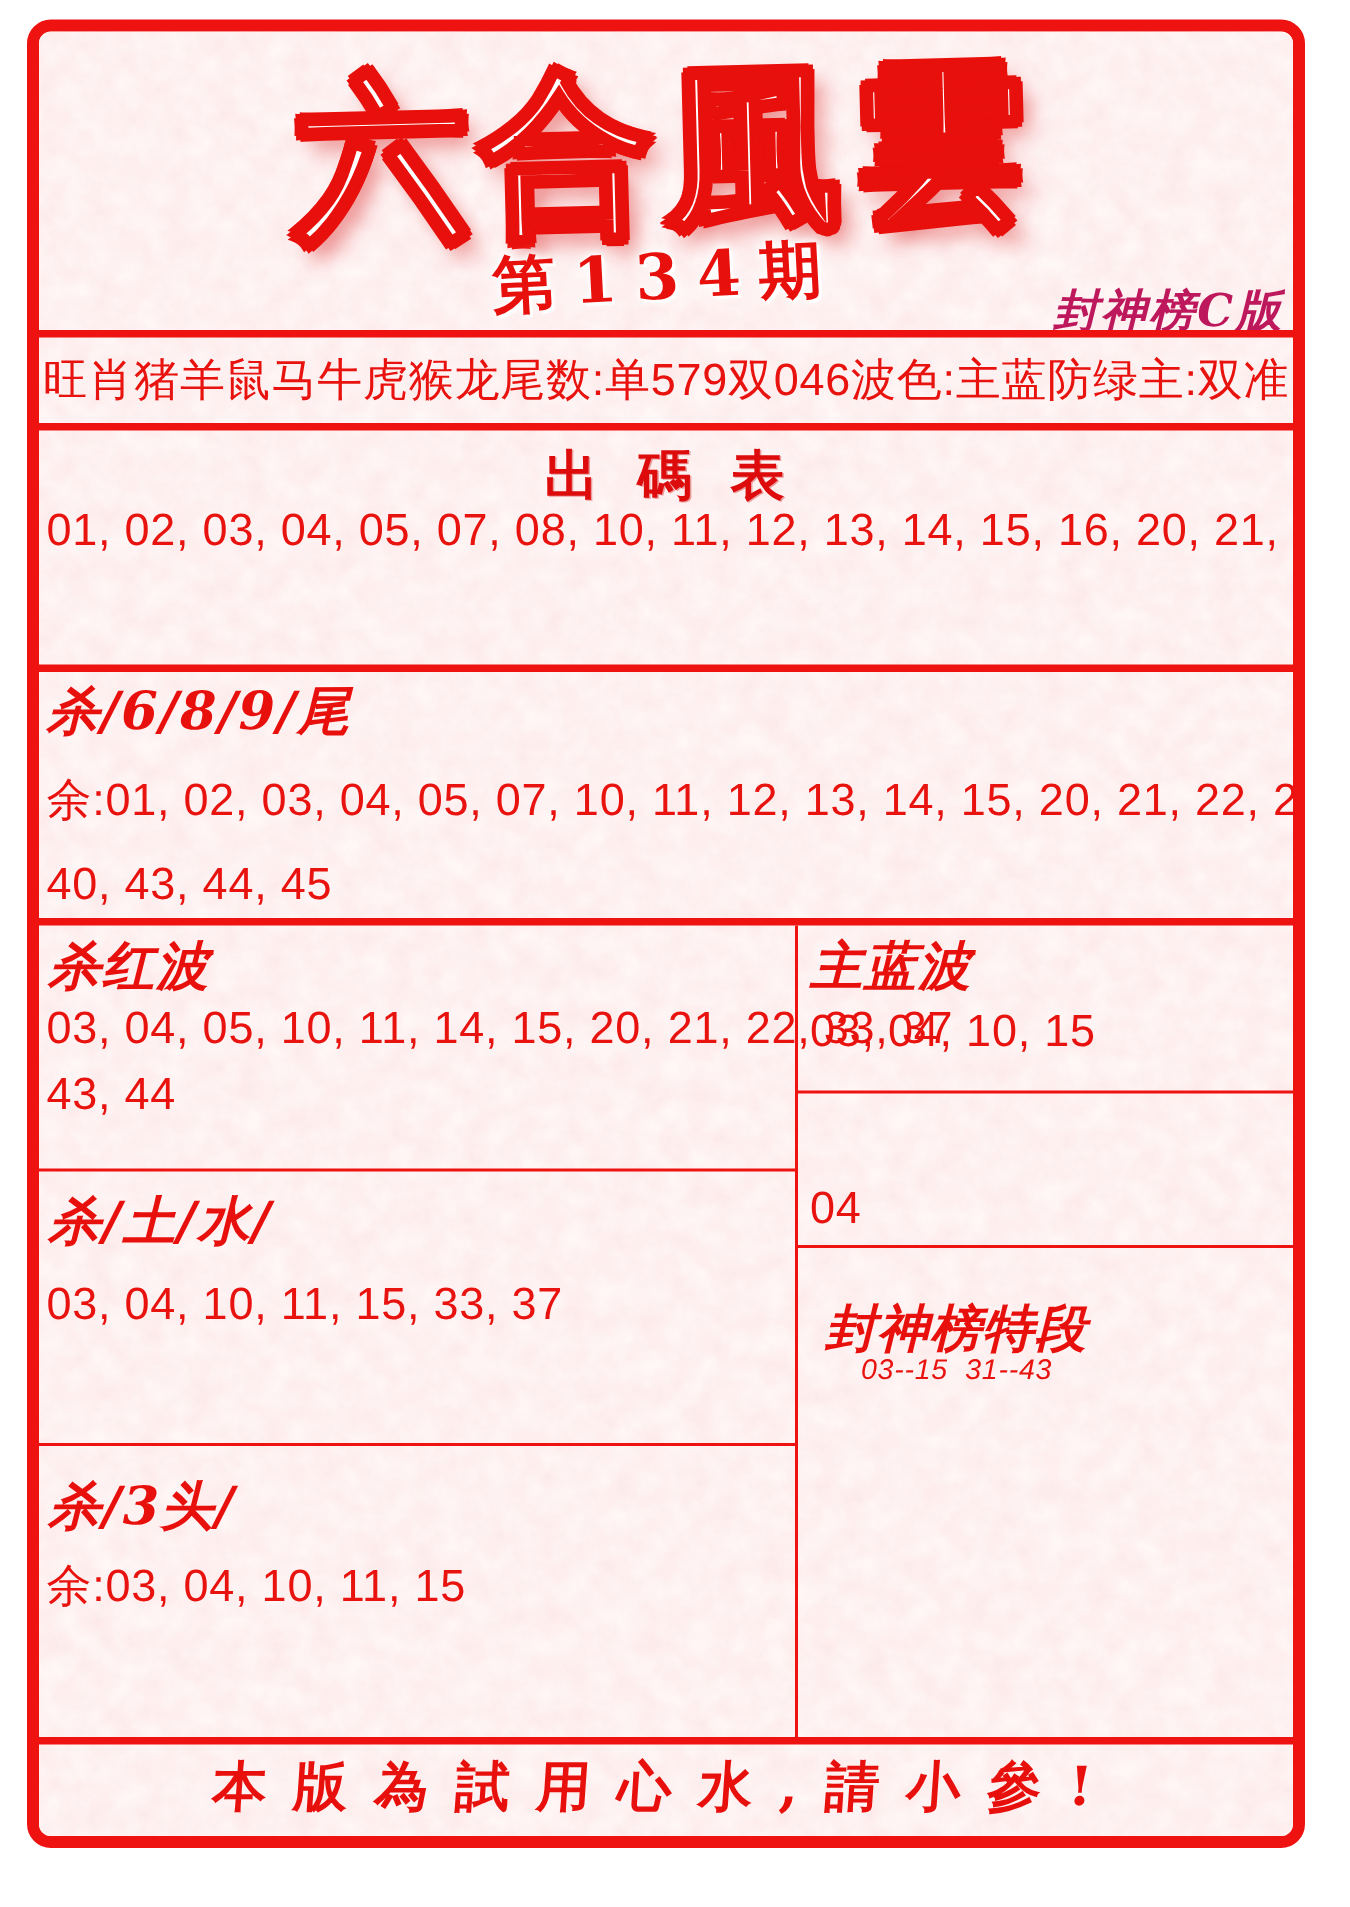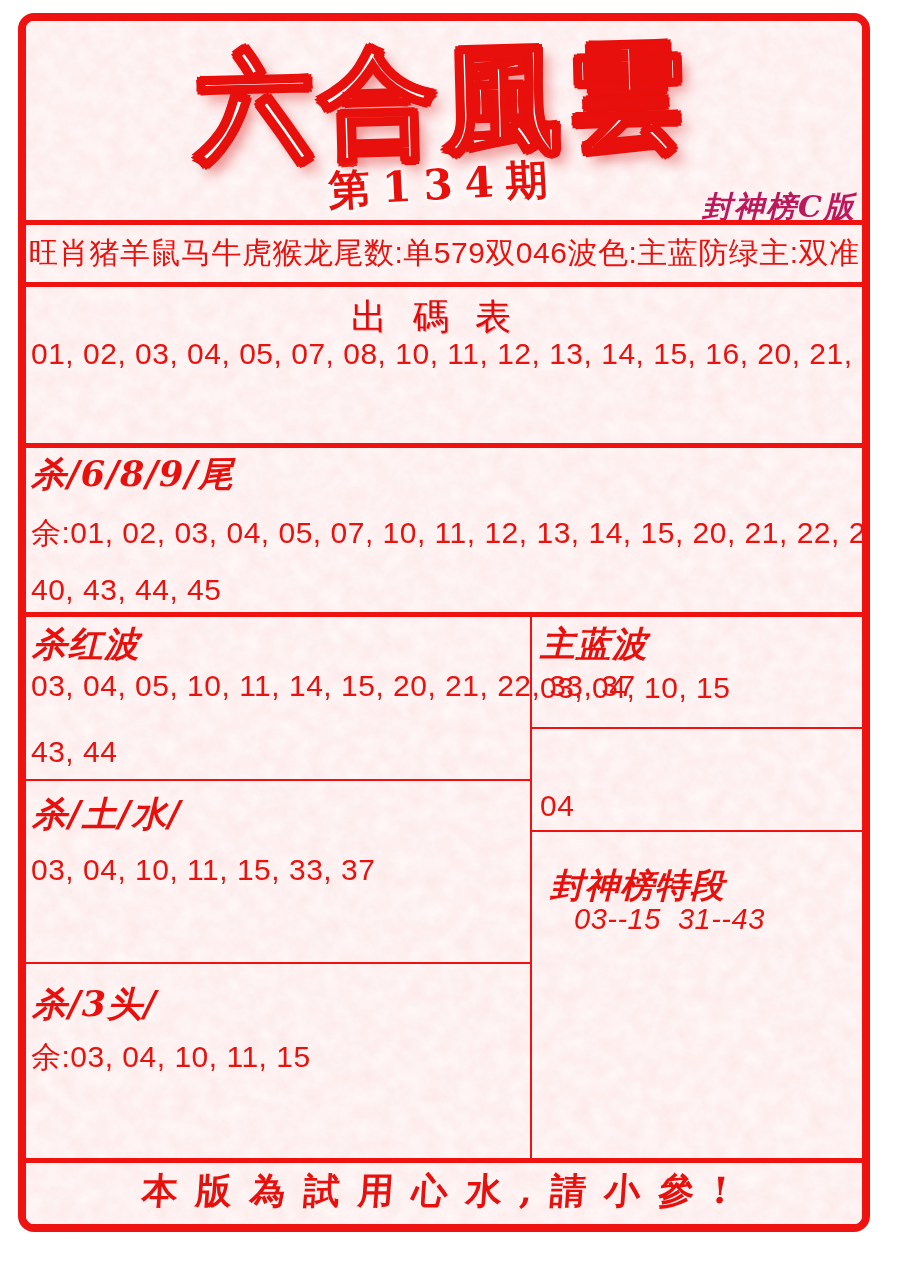--- a/index.html
+++ b/index.html
@@ -28,22 +28,22 @@
          text-shadow:0 0 5px #fff,0 0 8px #fff,2px 2px 0 rgba(255,255,255,.9);}
   .edition{position:absolute;top:166px;right:6px;
          font-family:"DejaVu Serif",serif;font-weight:bold;font-style:italic;font-size:30px;
          color:#be185d;letter-spacing:2px;}
 
   .tiprow{position:absolute;top:204px;left:0;width:836px;height:57px;display:flex;
           align-items:center;justify-content:center;font-size:30px;color:#e8120e;
           letter-spacing:0.5px;white-space:nowrap;}
 
   .sec-title-cal{position:absolute;left:0;width:100%;text-align:center;
-          font-family:"DejaVu Serif",serif;font-weight:normal;font-size:36px;color:#dd0b0b;
-          letter-spacing:26px;text-shadow:1px 1px 0 rgba(200,0,0,.35);}
+          font-family:"DejaVu Serif",serif;font-weight:bold;font-size:36px;color:#dd0b0b;
+          letter-spacing:26px;text-shadow:1px 1px 0 rgba(200,0,0,.35);padding-left:12px;}
   .numline{position:absolute;left:5px;font-size:30px;color:#e8120e;letter-spacing:0.5px;
           white-space:pre;}
   .ital-head{position:absolute;font-family:"DejaVu Serif",serif;font-style:italic;
           font-weight:bold;font-size:35px;color:#e8100c;letter-spacing:1px;}
 
   .footer{position:absolute;top:1137px;left:0;width:836px;height:66px;display:flex;
           align-items:center;justify-content:center;font-family:"DejaVu Serif",serif;
           font-weight:bold;font-size:36px;color:#e8100c;letter-spacing:18px;
           transform:skewX(-4deg);}
 </style>
@@ -81,21 +81,21 @@
 
       <div class="ital-head" style="top:430px;left:5px">杀/6/8/9/尾</div>
       <div class="numline" style="top:492px">余:01, 02, 03, 04, 05, 07, 10, 11, 12, 13, 14, 15, 20, 21, 22, 24, 33, 34, 35, 37</div>
       <div class="numline" style="top:552px">40, 43, 44, 45</div>
 
       <div class="hline thick" style="top:591px"></div>
       <div class="vline" style="left:504px;top:596px;height:541px"></div>
 
       <div class="ital-head" style="top:600px;left:6px">杀红波</div>
       <div class="numline" style="top:648px">03, 04, 05, 10, 11, 14, 15, 20, 21, 22, 33, 37</div>
-      <div class="numline" style="top:714px">43, 44</div>
+      <div class="numline" style="top:692px">43, 44</div>
 
       <div class="hline thin" style="top:758px;width:504px"></div>
 
       <div class="ital-head" style="top:770px;left:6px">杀/土/水/</div>
       <div class="numline" style="top:832px">03, 04, 10, 11, 15, 33, 37</div>
 
       <div class="hline thin" style="top:941px;width:504px"></div>
 
       <div class="ital-head" style="top:960px;left:6px">杀/3头/</div>
       <div class="numline" style="top:1016px">余:03, 04, 10, 11, 15</div>
@@ -103,21 +103,21 @@
       <div class="ital-head" style="top:600px;left:514px">主蓝波</div>
       <div class="numline" style="top:650px;left:514px">03, 04, 10, 15</div>
 
       <div class="hline thin" style="top:706px;left:504px;width:332px"></div>
 
       <div class="numline" style="top:768px;left:514px">04</div>
 
       <div class="hline thin" style="top:809px;left:504px;width:332px"></div>
 
       <div class="ital-head" style="top:842px;left:524px;font-size:34px">封神榜特段</div>
-      <div class="numline" style="top:882px;left:548px;font-style:italic;font-size:29px">03--15  31--43</div>
+      <div class="numline" style="top:882px;left:548px;font-style:italic;font-size:19px">03--15  31--43</div>
 
       <div class="hline thick" style="top:1137px"></div>
 
       <div class="footer">本版為試用心水,請小參!</div>
 
     </div>
   </div>
 </div>
 
 </body></html>

